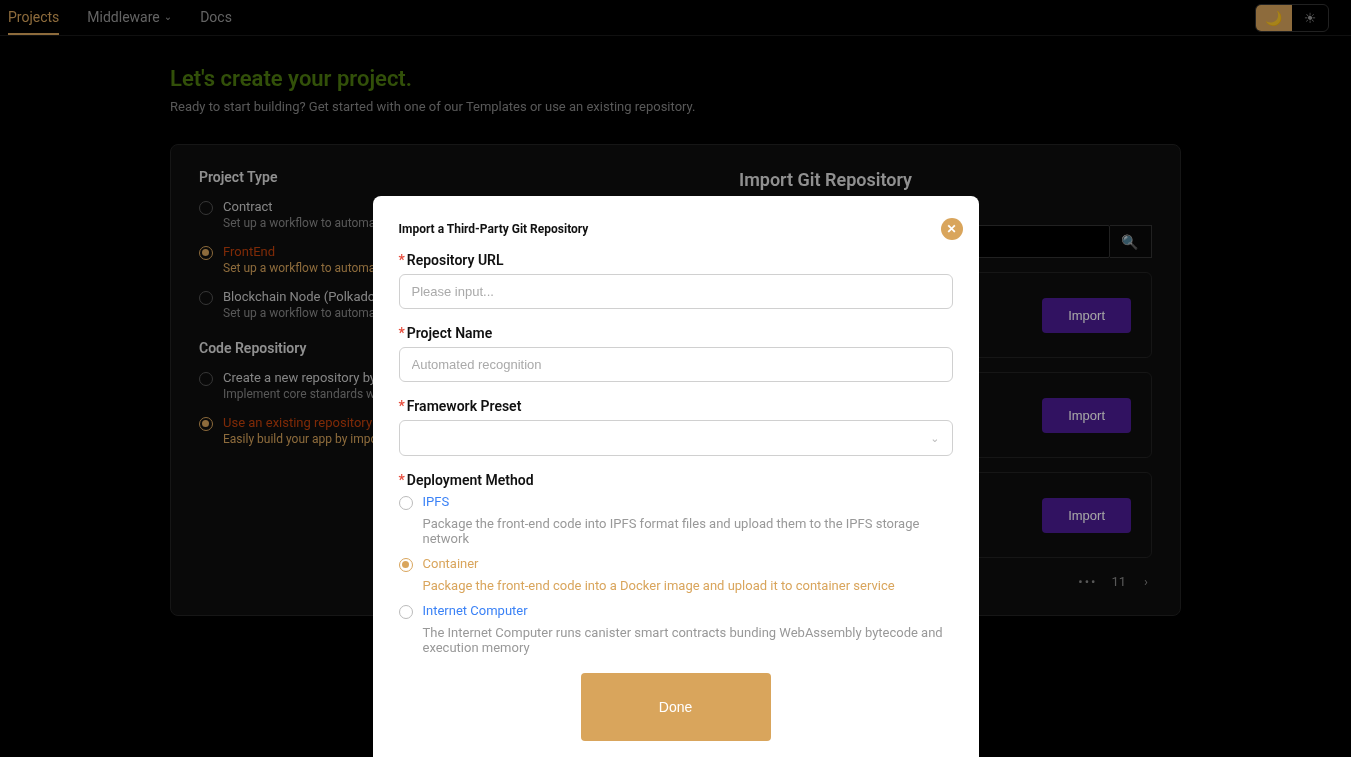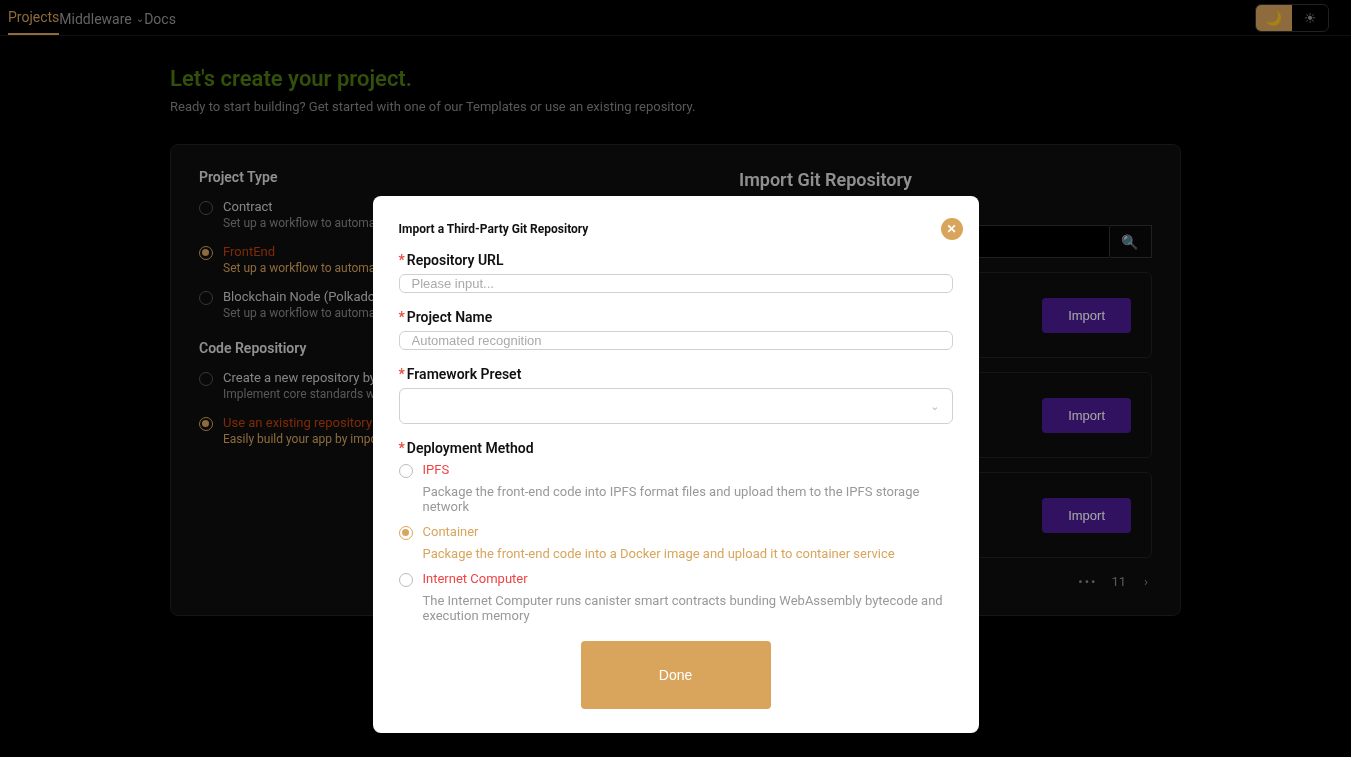--- a/index.html
+++ b/index.html
@@ -15,21 +15,21 @@
 }
 
 
 .topnav {
   display: flex;
   align-items: center;
   padding: 0 8px;
   height: 36px;
   border-bottom: 1px solid #1a1a1a;
 }
-.topnav-left { display: flex; align-items: flex-end; padding-left: 0; }
+.topnav-left { display: flex; align-items: flex-start; gap: 28px; padding-left: 0; }
 .nav-item {
   color: #999;
   padding: 8px 0;
   cursor: pointer;
   display: flex;
   align-items: center;
   gap: 4px;
 }
 .nav-item.active {
   color: #d9a55c;
@@ -232,40 +232,40 @@
   margin-bottom: 6px;
   display: flex;
   align-items: center;
   gap: 2px;
 }
 .req { color: #e74c3c; }
 .form-input, .form-select {
   width: 100%;
   border: 1px solid #d0d0d0;
   border-radius: 6px;
-  padding: 1px 12px;
+  padding: 9px 12px;
   font-size: 13px;
   color: #333;
   background: #fff;
   margin-bottom: 16px;
 }
 .form-input::placeholder { color: #aaa; }
 .form-select {
   display: flex;
   justify-content: flex-end;
   align-items: center;
   height: 36px;
   cursor: pointer;
 }
 .select-chev { color: #bbb; font-size: 11px; }
 
 .modal .radio-row { margin-bottom: 6px; }
 .modal .radio { border-color: #bbb; }
 .modal .radio.selected { border-color: #d9a55c; }
-.modal .radio-label { color: #ef4444; font-size: 13px; }
+.modal .radio-label { color: #3b82f6; font-size: 13px; }
 .modal .radio-label.selected { color: #d9a55c; }
 .modal .radio-desc { color: #999; font-size: 13px; margin-left: 24px; margin-bottom: 10px; }
 .modal .radio-desc.selected { color: #d9a55c; margin-top: 6px; }
 
 .done-btn {
   display: block;
   margin: 18px auto 0 auto;
   background: #d9a55c;
   color: #fff;
   border: none;

